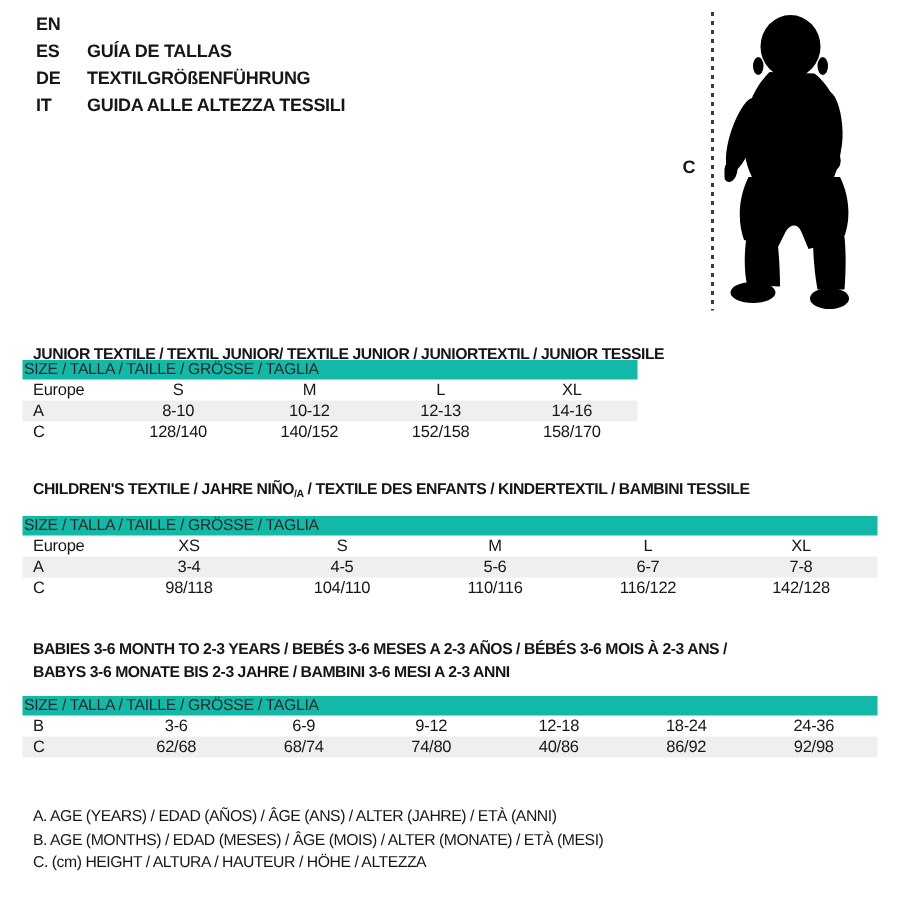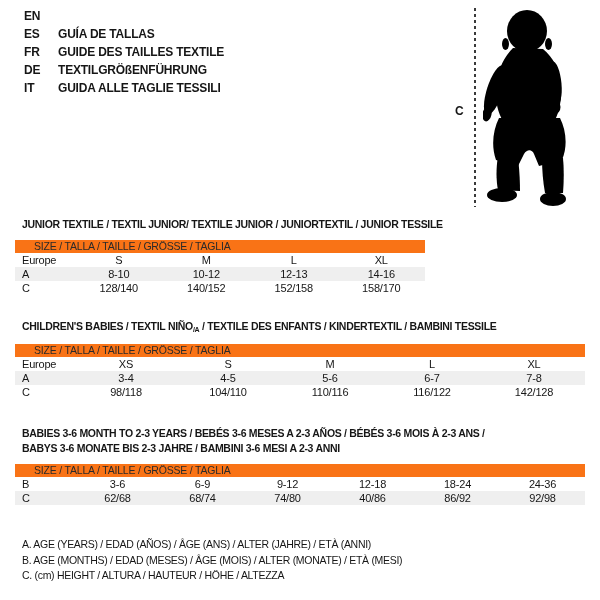--- a/index.html
+++ b/index.html
@@ -11,30 +11,30 @@
   .lang-block{position:absolute;top:9px;left:24px;}
   .lang-row{display:flex;height:18px;align-items:flex-start;font-weight:bold;font-size:12px;letter-spacing:-0.2px;}
   .lang-code{width:34px;}
   
   .dashline{position:absolute;left:474px;top:8px;width:2px;height:199px;
     background:repeating-linear-gradient(to bottom,#3a3a3a 0 3px,transparent 3px 6px);}
   .figure-c{position:absolute;left:455px;top:104px;font-weight:bold;font-size:12px;}
   .toddler{position:absolute;left:483px;top:8px;}
   
   .tbl-title{position:absolute;left:22px;font-weight:bold;font-size:10.5px;letter-spacing:-0.3px;white-space:nowrap;}
-  #title1{top:218px;}
+  #title1{top:230px;}
   #title2{top:320px;}
   #title3{top:426px;line-height:15px;}
   .sub{font-size:7px;vertical-align:-2px;}
   
   .tbl{position:absolute;left:15px;}
   #t1{top:240px;width:410px;}
   #t2{top:344px;width:570px;}
   #t3{top:464px;width:570px;}
-  .tbl-head{height:13px;line-height:13px;background:#f97316;padding-left:19px;
+  .tbl-head{height:13px;line-height:13px;background:#14b8a6;padding-left:1px;
     font-size:10.5px;color:#2a2a2a;letter-spacing:-0.2px;}
   .tbl-row{display:flex;height:14px;align-items:center;font-size:11px;letter-spacing:-0.2px;}
   .tbl-row.shaded{background:#efefef;}
   .row-label{width:60px;padding-left:7px;box-sizing:border-box;}
   .cell{flex:1;text-align:center;}
   
   .notes{position:absolute;left:22px;top:537px;font-weight:normal;font-size:10.5px;
     line-height:15.5px;letter-spacing:-0.3px;white-space:nowrap;}
 </style>
 </head>
@@ -44,30 +44,26 @@
 
   <div class="lang-block">
     <div class="lang-row">
       <span class="lang-code">EN</span>
     </div>
     <div class="lang-row">
       <span class="lang-code">ES</span>
       <span class="lang-label">GUÍA DE TALLAS</span>
     </div>
     <div class="lang-row">
-      <span class="lang-code">FR</span>
-      <span class="lang-label">GUIDE DES TAILLES TEXTILE</span>
-    </div>
-    <div class="lang-row">
       <span class="lang-code">DE</span>
       <span class="lang-label">TEXTILGRÖßENFÜHRUNG</span>
     </div>
     <div class="lang-row">
       <span class="lang-code">IT</span>
-      <span class="lang-label">GUIDA ALLE TAGLIE TESSILI</span>
+      <span class="lang-label">GUIDA ALLE ALTEZZA TESSILI</span>
     </div>
   </div>
 
   <div class="dashline"></div>
   <div class="figure-c">C</div>
   <svg class="toddler" width="92" height="200" viewBox="0 0 92 200" xmlns="http://www.w3.org/2000/svg">
     <g fill="#000000">
       <ellipse cx="44" cy="23" rx="20" ry="21"></ellipse>
       <ellipse cx="22.5" cy="36" rx="3.5" ry="6"></ellipse>
       <ellipse cx="65.5" cy="36" rx="3.5" ry="6"></ellipse>
@@ -104,21 +100,21 @@
     <div class="tbl-row">
       <span class="row-label">C</span>
       <span class="cell">128/140</span>
       <span class="cell">140/152</span>
       <span class="cell">152/158</span>
       <span class="cell">158/170</span>
     </div>
   </div>
 
   <div class="tbl-title" id="title2">
-    <span>CHILDREN'S BABIES / TEXTIL NIÑO</span><span class="sub">/A</span><span> / TEXTILE DES ENFANTS / KINDERTEXTIL / BAMBINI TESSILE</span>
+    <span>CHILDREN'S TEXTILE / JAHRE NIÑO</span><span class="sub">/A</span><span> / TEXTILE DES ENFANTS / KINDERTEXTIL / BAMBINI TESSILE</span>
   </div>
   <div class="tbl" id="t2">
     <div class="tbl-head">SIZE / TALLA / TAILLE / GRÖSSE / TAGLIA</div>
     <div class="tbl-row">
       <span class="row-label">Europe</span>
       <span class="cell">XS</span>
       <span class="cell">S</span>
       <span class="cell">M</span>
       <span class="cell">L</span>
       <span class="cell">XL</span>

